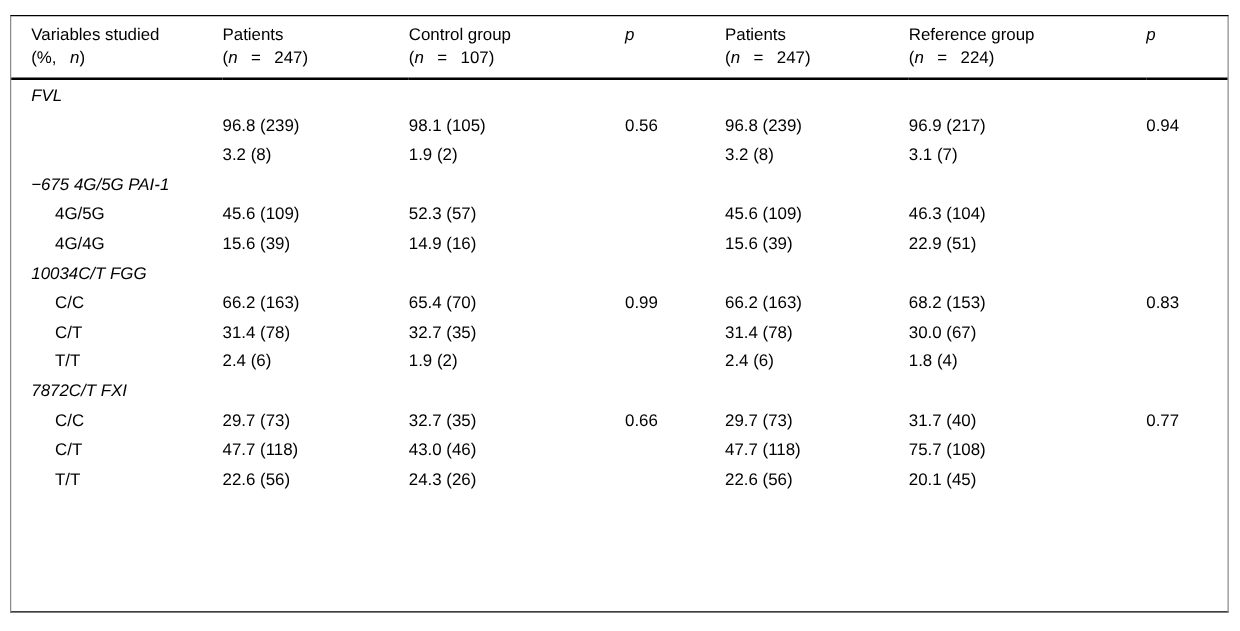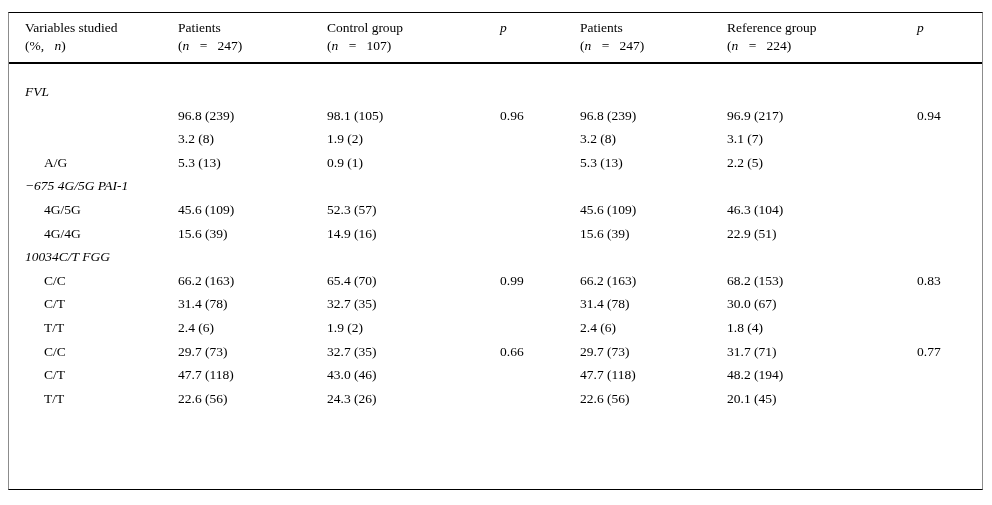--- a/index.html
+++ b/index.html
@@ -2,21 +2,21 @@
 <html><head>
 <meta charset="utf-8">
 <style>
   * { box-sizing: border-box; }
   html, body { margin: 0; padding: 0; background: #ffffff; }
   .screen {
     position: relative;
     width: 992px;
     height: 505px;
     background: #ffffff;
-    font-family: Liberation Serif, serif;
+    font-family: Liberation Sans, sans-serif;
     color: #000000;
     overflow: hidden;
   }
   .table-frame {
     position: absolute;
     left: 8px;
     top: 12px;
     width: 975px;
     height: 478px;
     border-left: 1px solid #8c8c8c;
@@ -49,21 +49,21 @@
   }
   thead th.first { padding-left: 16px; }
   .col-sub { word-spacing: 7px; }
   .italic { font-style: italic; }
   tbody td {
     line-height: 23.6px;
     vertical-align: top;
     white-space: nowrap;
     padding: 0;
   }
-  tbody tr:first-child td { padding-top: 16px; }
+  tbody tr:first-child td { padding-top: 1px; }
   td.section-label { font-style: italic; padding-left: 16px; }
   td.row-label { padding-left: 35px; }
 </style>
 </head>
 <body>
 
 <div class="screen">
   <div class="table-frame">
     <table class="genotype">
       <colgroup>
@@ -106,41 +106,32 @@
           </tr>
       </thead>
       <tbody>
           <tr>
             <td colspan="7" class="section-label">FVL</td>
           </tr>
           <tr>
             <td class="row-label"></td>
             <td>96.8 (239)</td>
             <td>98.1 (105)</td>
-            <td>0.96</td>
+            <td>0.56</td>
             <td>96.8 (239)</td>
             <td>96.9 (217)</td>
             <td>0.94</td>
           </tr>
           <tr>
             <td class="row-label"></td>
             <td>3.2 (8)</td>
             <td>1.9 (2)</td>
             <td></td>
             <td>3.2 (8)</td>
             <td>3.1 (7)</td>
-            <td></td>
-          </tr>
-          <tr>
-            <td class="row-label">A/G</td>
-            <td>5.3 (13)</td>
-            <td>0.9 (1)</td>
-            <td></td>
-            <td>5.3 (13)</td>
-            <td>2.2 (5)</td>
             <td></td>
           </tr>
           <tr>
             <td colspan="7" class="section-label">−675 4G/5G PAI-1</td>
           </tr>
           <tr>
             <td class="row-label">4G/5G</td>
             <td>45.6 (109)</td>
             <td>52.3 (57)</td>
             <td></td>
@@ -181,35 +172,38 @@
           <tr>
             <td class="row-label">T/T</td>
             <td>2.4 (6)</td>
             <td>1.9 (2)</td>
             <td></td>
             <td>2.4 (6)</td>
             <td>1.8 (4)</td>
             <td></td>
           </tr>
           <tr>
+            <td colspan="7" class="section-label">7872C/T FXI</td>
+          </tr>
+          <tr>
             <td class="row-label">C/C</td>
             <td>29.7 (73)</td>
             <td>32.7 (35)</td>
             <td>0.66</td>
             <td>29.7 (73)</td>
-            <td>31.7 (71)</td>
+            <td>31.7 (40)</td>
             <td>0.77</td>
           </tr>
           <tr>
             <td class="row-label">C/T</td>
             <td>47.7 (118)</td>
             <td>43.0 (46)</td>
             <td></td>
             <td>47.7 (118)</td>
-            <td>48.2 (194)</td>
+            <td>75.7 (108)</td>
             <td></td>
           </tr>
           <tr>
             <td class="row-label">T/T</td>
             <td>22.6 (56)</td>
             <td>24.3 (26)</td>
             <td></td>
             <td>22.6 (56)</td>
             <td>20.1 (45)</td>
             <td></td>

